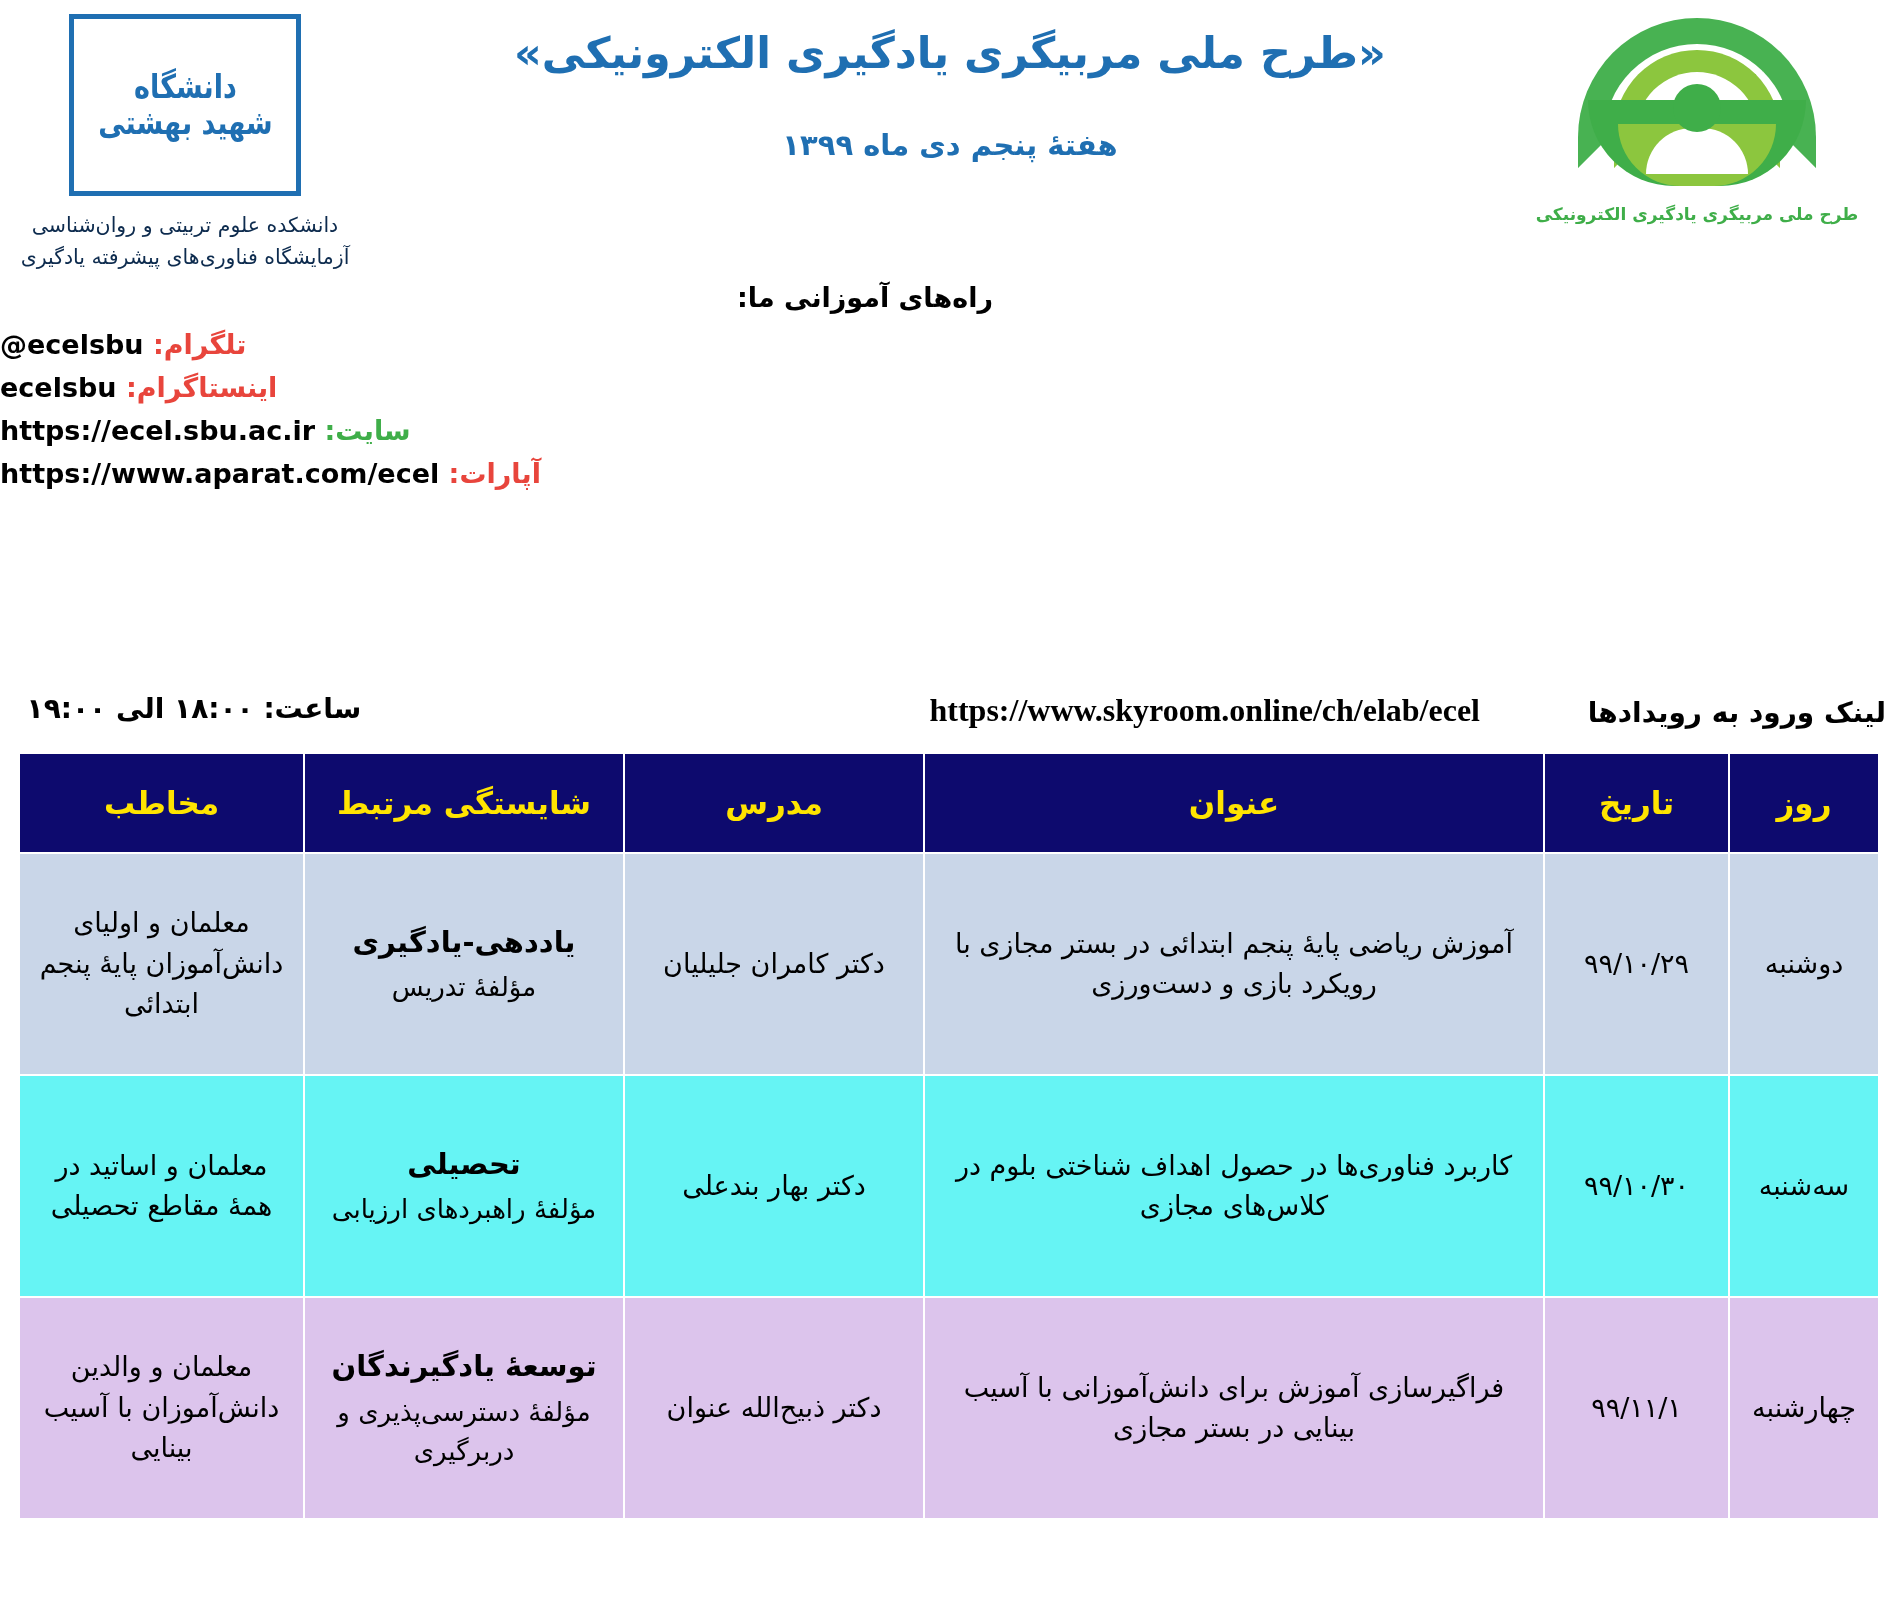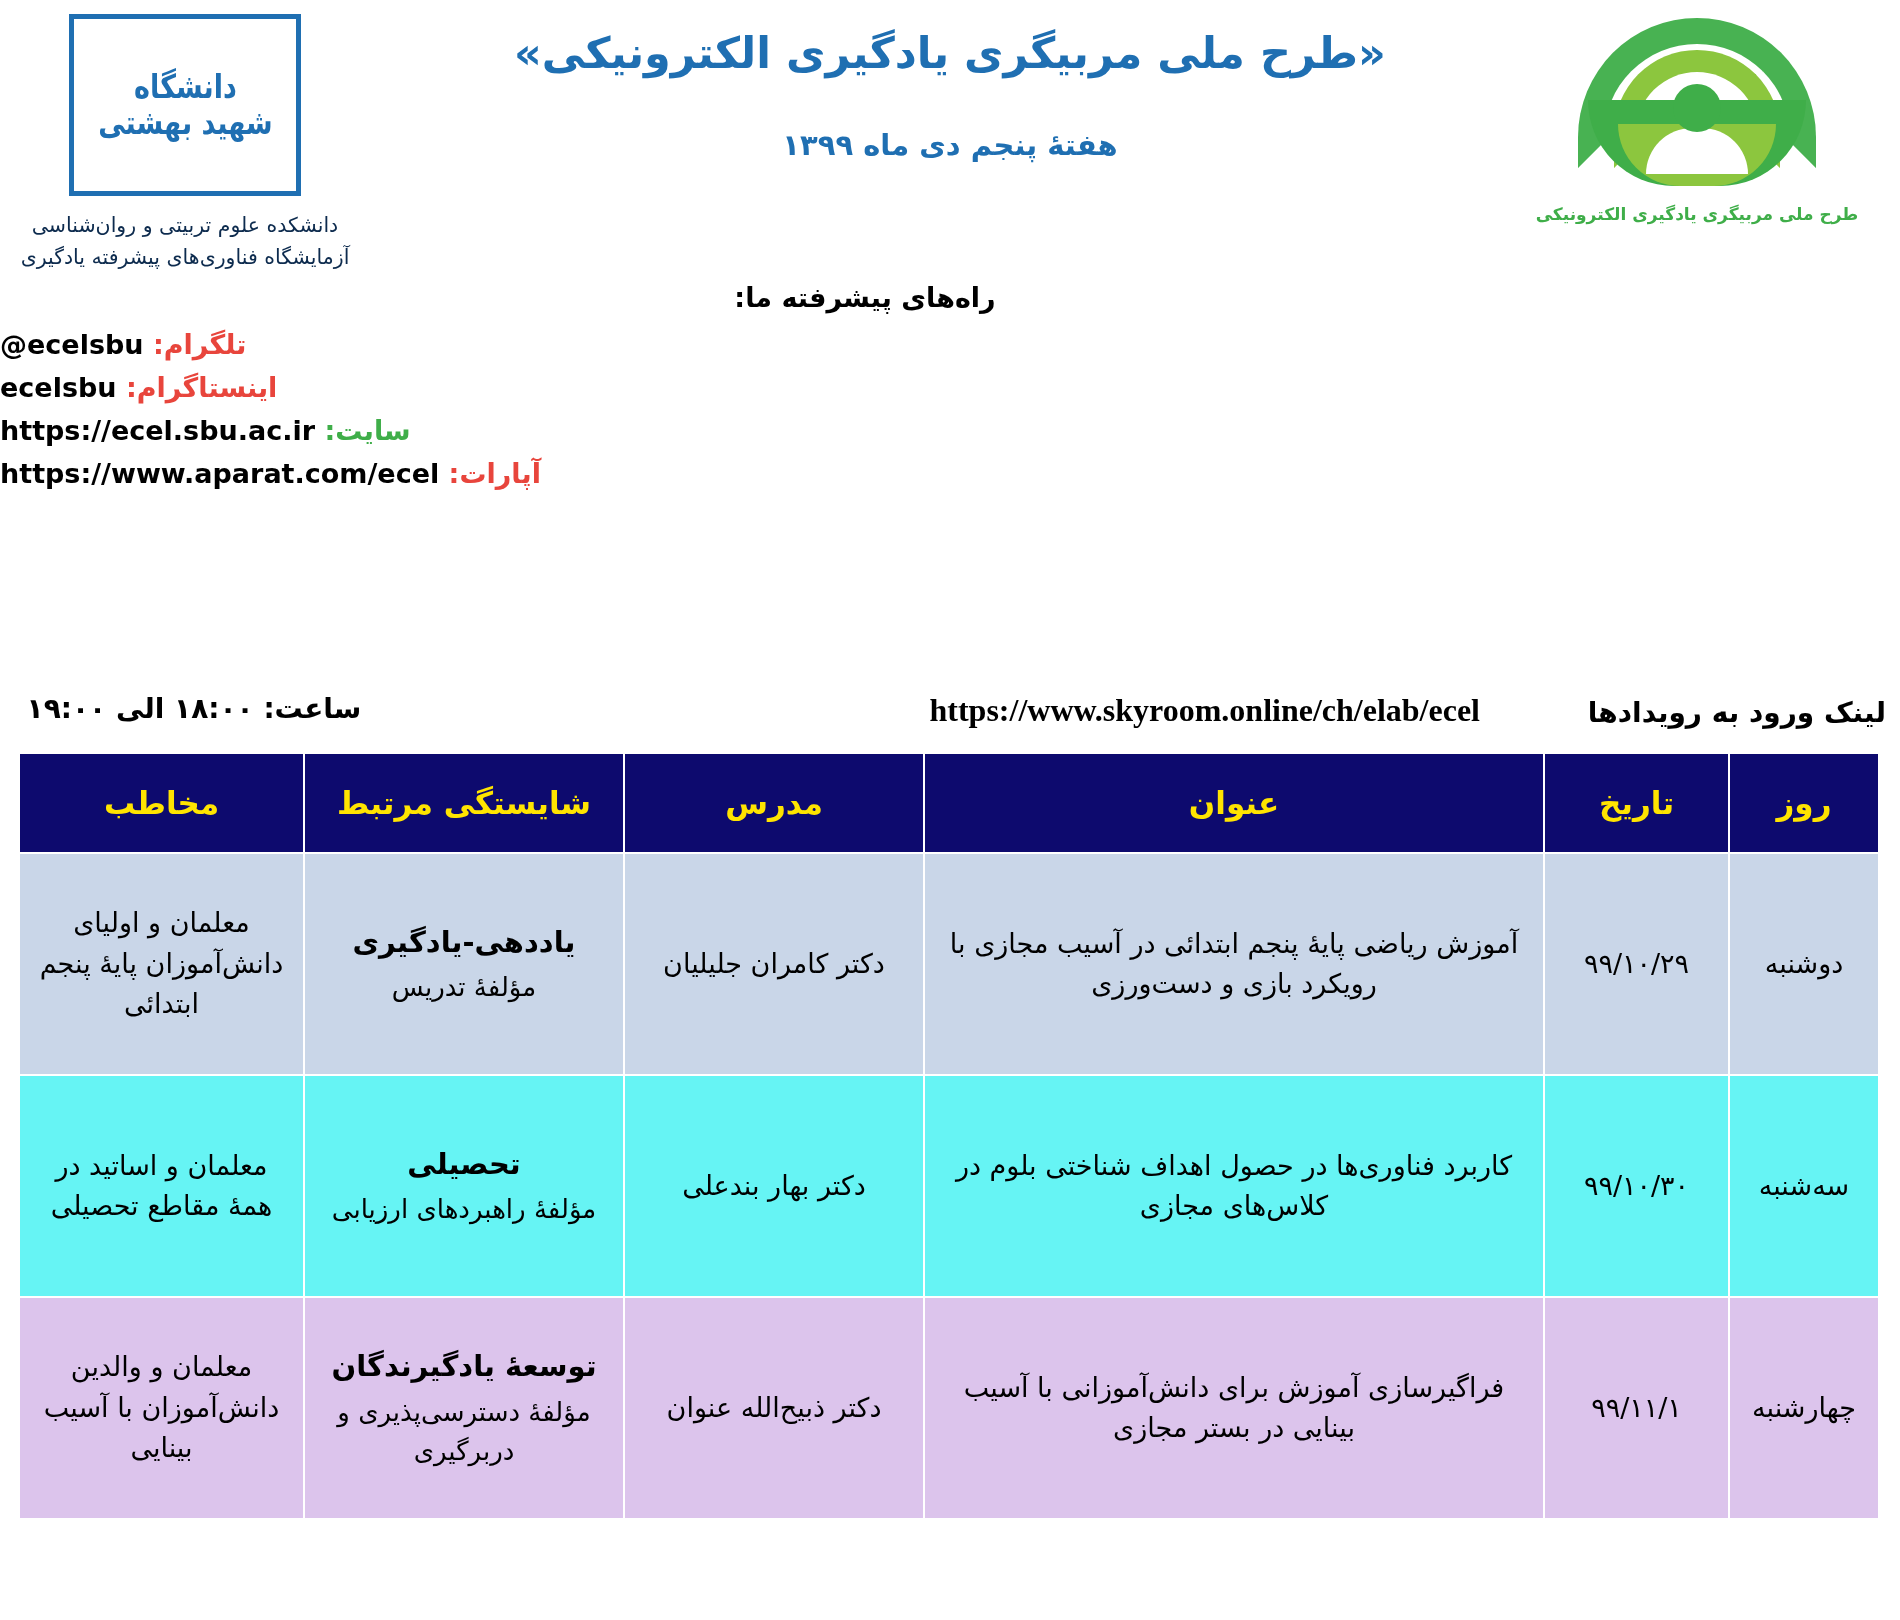--- a/index.html
+++ b/index.html
@@ -334,21 +334,21 @@
         <div class="ecel-cup"></div>
         <div class="ecel-white-gap"></div>
         <div class="ecel-cup2"></div>
         <div class="ecel-dot"></div>
       </div>
       <div class="ecel-caption">طرح ملی مربیگری یادگیری الکترونیکی</div>
     </div>
   </div>
 
   <div class="contact">
-    <div class="contact-title">راه‌های پیشرفته ما:</div>
+    <div class="contact-title">راه‌های آموزانی ما:</div>
 
     <div class="contact-row">
       <span class="c-label c-tg">تلگرام</span><span class="c-label c-tg">: </span><span class="c-val">@ecelsbu</span>
     </div>
 
     <div class="contact-row">
       <span class="c-label c-ig">اینستاگرام</span><span class="c-label c-ig">: </span><span class="c-val">ecelsbu</span>
     </div>
 
     <div class="contact-row">
@@ -383,21 +383,21 @@
           <th>عنوان</th>
           <th>مدرس</th>
           <th>شایستگی مرتبط</th>
           <th>مخاطب</th>
         </tr>
       </thead>
       <tbody>
         <tr class="row1">
           <td class="cell-day">دوشنبه</td>
           <td class="cell-date">۹۹/۱۰/۲۹</td>
-          <td class="cell-title">آموزش ریاضی پایهٔ پنجم ابتدائی در آسیب مجازی با رویکرد بازی و دست‌ورزی</td>
+          <td class="cell-title">آموزش ریاضی پایهٔ پنجم ابتدائی در بستر مجازی با رویکرد بازی و دست‌ورزی</td>
           <td class="cell-teacher">دکتر کامران جلیلیان</td>
           <td class="cell-comp">
             <span class="comp-main">یاددهی-یادگیری</span>
             <span class="comp-sub">مؤلفهٔ تدریس</span>
           </td>
           <td class="cell-aud">معلمان و اولیای دانش‌آموزان پایهٔ پنجم ابتدائی</td>
         </tr>
         <tr class="row2">
           <td class="cell-day">سه‌شنبه</td>
           <td class="cell-date">۹۹/۱۰/۳۰</td>

